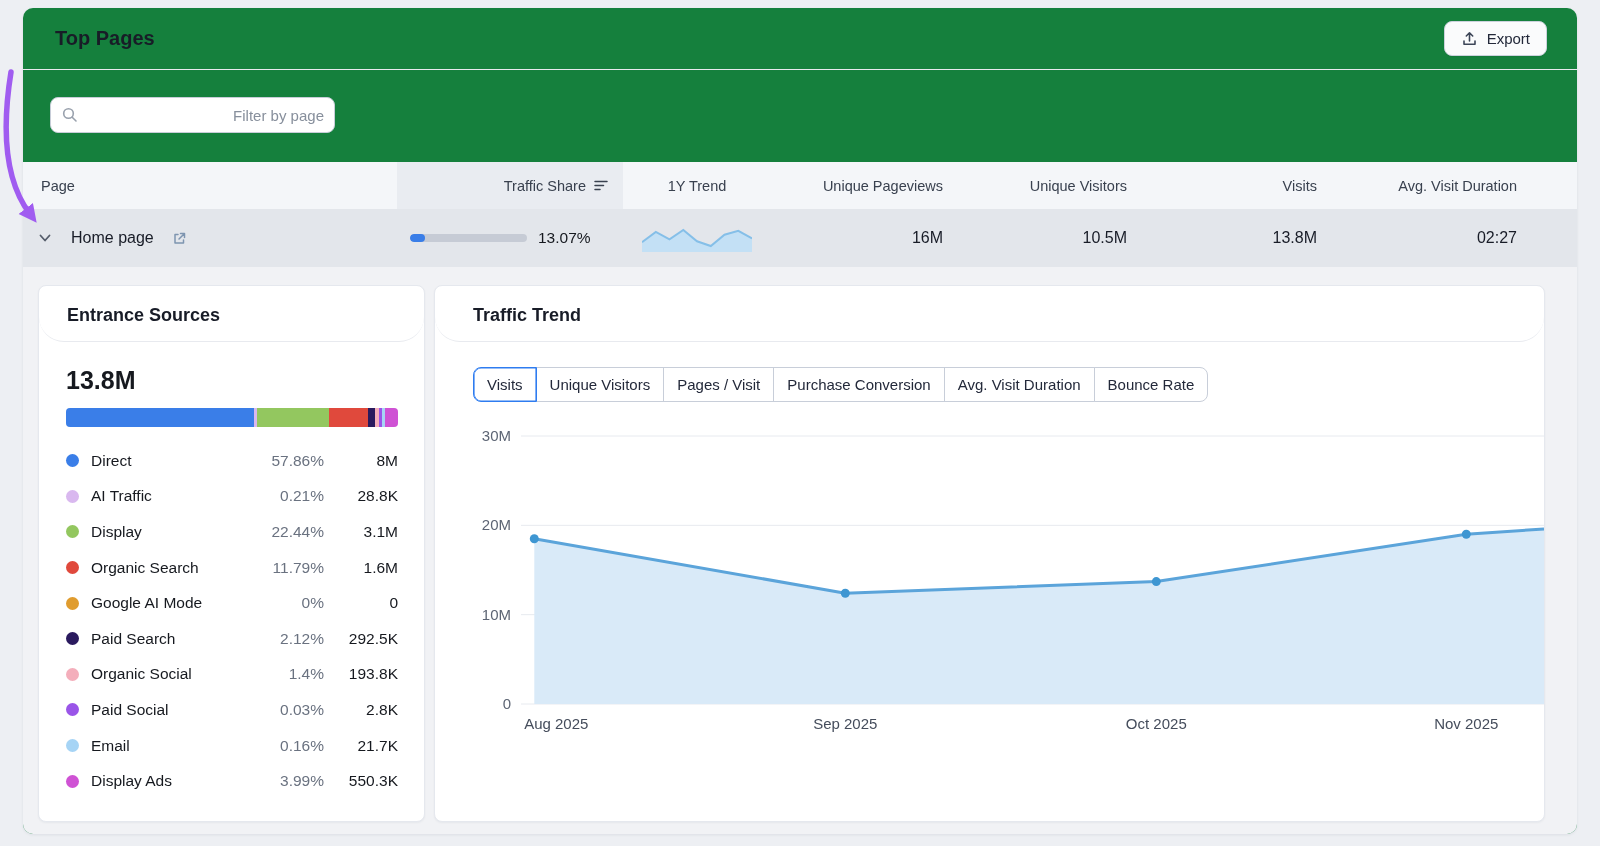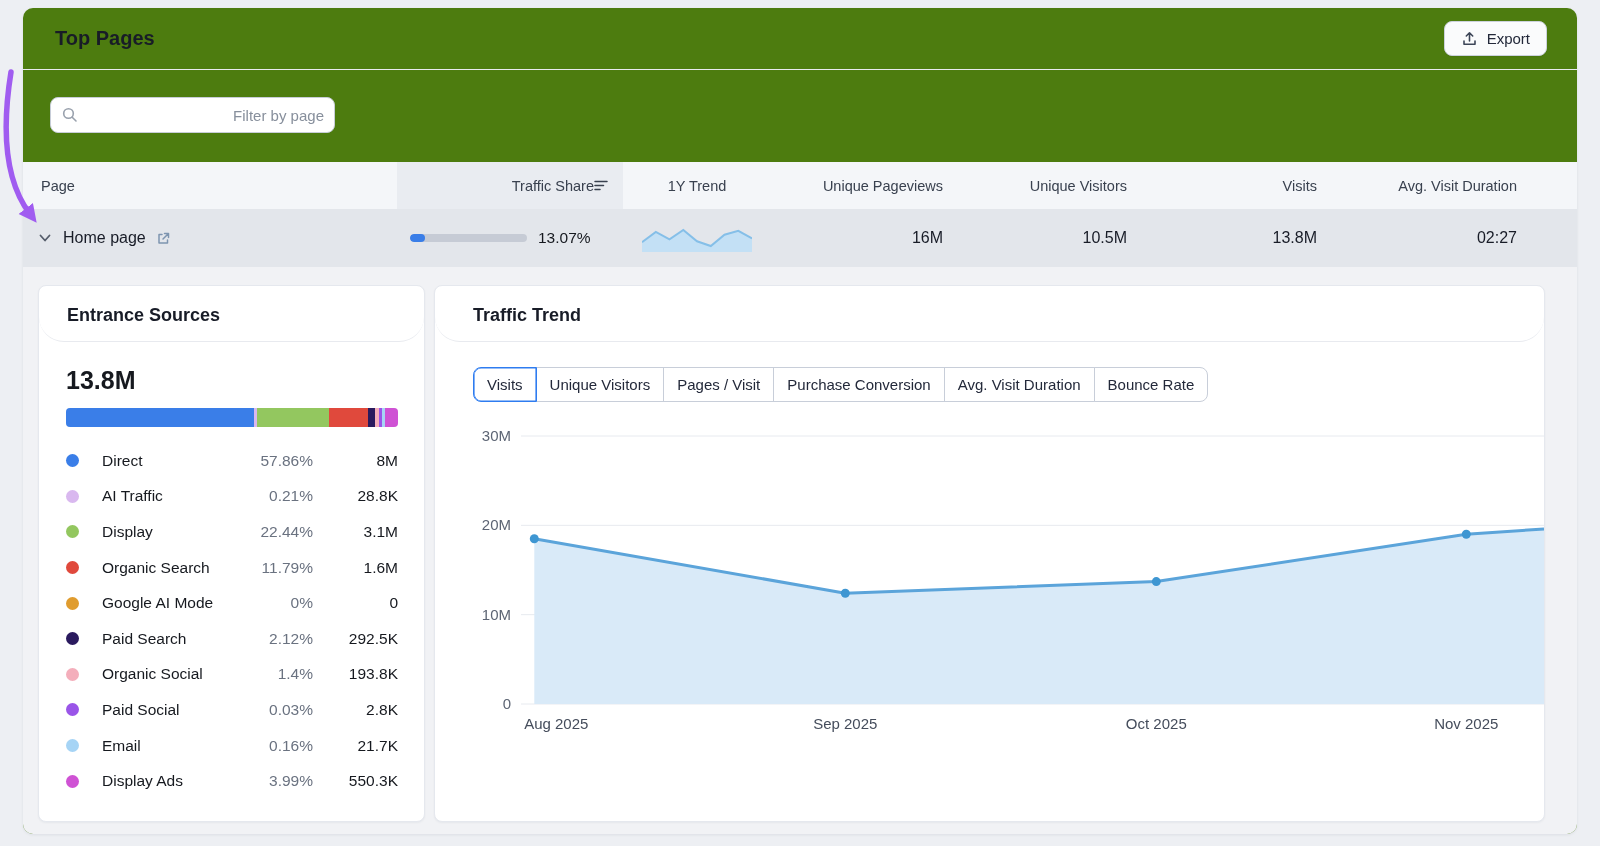--- a/index.html
+++ b/index.html
@@ -10,21 +10,21 @@
     background:#edeff3;
   }
   .stage { position:relative; width:1600px; height:846px; overflow:hidden; }
 
   
   .annotation-arrow { position:absolute; left:0; top:66px; width:62px; height:170px; z-index:6; pointer-events:none; }
 
   
   .card {
     position:absolute; left:23px; top:8px; width:1554px; height:826px;
-    background:#4d7c0f; border-radius:10px;
+    background:#15803d; border-radius:10px;
     box-shadow:0 1px 3px rgba(25,35,60,.08);
     overflow:hidden;
   }
   .card-header {
     display:flex; align-items:center; justify-content:space-between;
     height:62px; padding:0 30px 0 32px; border-bottom:1px solid #e8eaef;
   }
   .title { margin:0; font-size:20px; font-weight:700; color:#181c27; }
   .export-btn {
     display:flex; align-items:center; gap:9px;
@@ -47,28 +47,28 @@
   
   .thead, .trow {
     display:grid;
     grid-template-columns:374px 226px 148px 184px 184px 190px 1fr;
     align-items:center;
   }
   .thead { margin-top:29px; height:47px; background:#f4f6f9; font-size:14.5px; color:#39414f; }
   .th-page { padding-left:18px; }
   .th-share {
     background:#e9ecf1; height:100%;
-    display:flex; align-items:center; justify-content:flex-end; padding-right:14px;
+    display:flex; align-items:center; justify-content:flex-end; gap:8px; padding-right:14px;
   }
   .th-trend { text-align:center; }
   .th-num { text-align:right; padding-right:12px; }
   .th-last { padding-right:60px; }
 
   .trow { height:58px; background:#e3e6eb; font-size:16px; color:#181c27; cursor:pointer; }
-  .td-page { display:flex; align-items:center; gap:10px; padding-left:14px; }
+  .td-page { display:flex; align-items:center; gap:18px; padding-left:14px; }
   .page-name { font-size:16px; }
   .td-share { display:flex; align-items:center; gap:11px; padding-left:13px; }
   .progress { width:117px; height:8px; border-radius:4px; background:#c6cbd5; overflow:hidden; }
   .progress-fill { height:100%; border-radius:4px; }
   .share-val { font-size:15.5px; color:#16191f; }
   .td-trend { display:flex; justify-content:center; }
   .td-num { text-align:right; padding-right:12px; }
   .td-last { padding-right:60px; }
 
   
@@ -86,21 +86,21 @@
   .subcard-header h2 { margin:0; font-size:18px; font-weight:700; color:#181c27; }
   .sources { width:387px; flex:none; }
   .trend { flex:1; }
   .trend .subcard-header { padding-left:38px; }
 
   .sources-body { padding:24px 26px 0 27px; }
   .total { font-size:25px; font-weight:700; color:#16191f; }
   .stacked-bar { display:flex; height:19px; border-radius:4px; overflow:hidden; margin-top:13px; background:#eef0f4; }
   .stacked-bar span { height:100%; }
   .legend { margin-top:16px; }
-  .legend-row { display:flex; align-items:center; height:35.6px; font-size:15.5px;gap:11px; }
+  .legend-row { display:flex; align-items:center; height:35.6px; font-size:15.5px; }
   .dot { width:13px; height:13px; border-radius:50%; flex:none; margin-right:12px; background:#ccc; }
   .legend-label { flex:1; color:#16191f; }
   .legend-pct { width:70px; text-align:right; color:#6a7280; }
   .legend-val { width:74px; text-align:right; color:#16191f; }
 
   .trend-body { padding:25px 0 0 38px; }
   .tabs { display:flex; }
   .tab {
     border:1px solid #c8ced9; margin-left:-1px; background:#fff;
     padding:7px 13px; height:35px; font-family:inherit; font-size:15px; color:#23293a;

